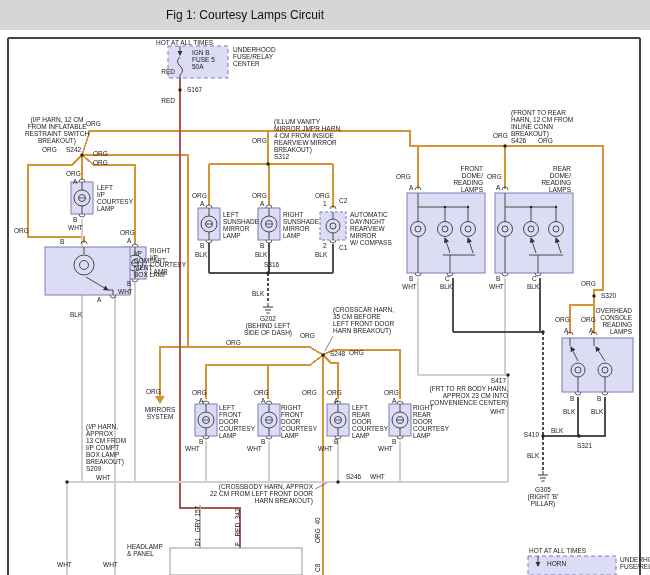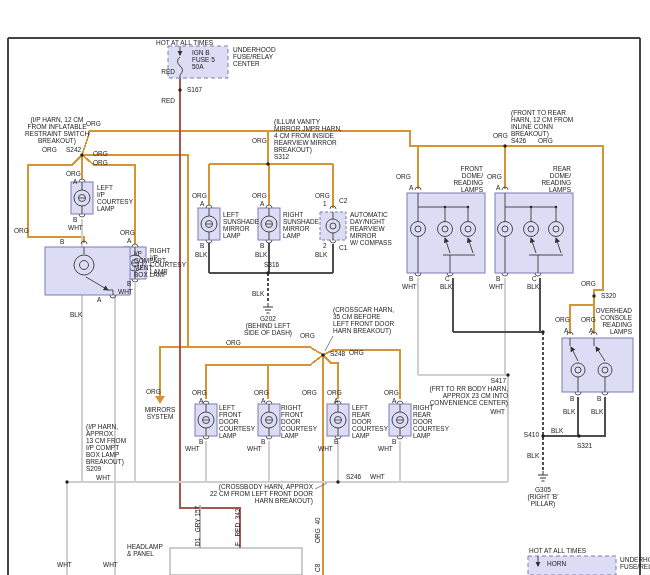--- a/index.html
+++ b/index.html
@@ -12,20 +12,23 @@
   #labels{position:absolute;left:0;top:0;width:650px;height:575px;pointer-events:none;}
   .lbl{position:absolute;white-space:pre;font-size:6.5px;line-height:7px;color:#1a1a1a;}
   .al-c{transform:translateX(-50%);text-align:center;}
   .al-r{transform:translateX(-100%);text-align:right;}
   .rot{transform:rotate(-90deg);transform-origin:0 0;}
 </style>
 </head>
 <body>
 
 <div id="stage">
+  <div id="titlebar">
+    <span class="t">Fig 1: Courtesy Lamps Circuit</span>
+  </div>
 
   <svg id="wires" width="650" height="575" viewBox="0 0 650 575">
     <defs>
       <marker id="arr" markerWidth="7" markerHeight="7" refX="5" refY="3" orient="auto">
         <path d="M0,0 L6,3 L0,6 Z" fill="#333"></path>
       </marker>
       <g id="lampS">
         <rect x="-11" y="-16" width="22" height="32" fill="var(--lavender)" stroke="var(--box_border)" stroke-width="1"></rect>
         <path d="M-3,-16 a3,3 0 0 1 6,0 M-3,16 a3,3 0 0 0 6,0" fill="none" stroke="var(--line)" stroke-width="0.8"></path>
         <line x1="0" y1="-16" x2="0" y2="-8" stroke="var(--line)" stroke-width="0.9"></line>

